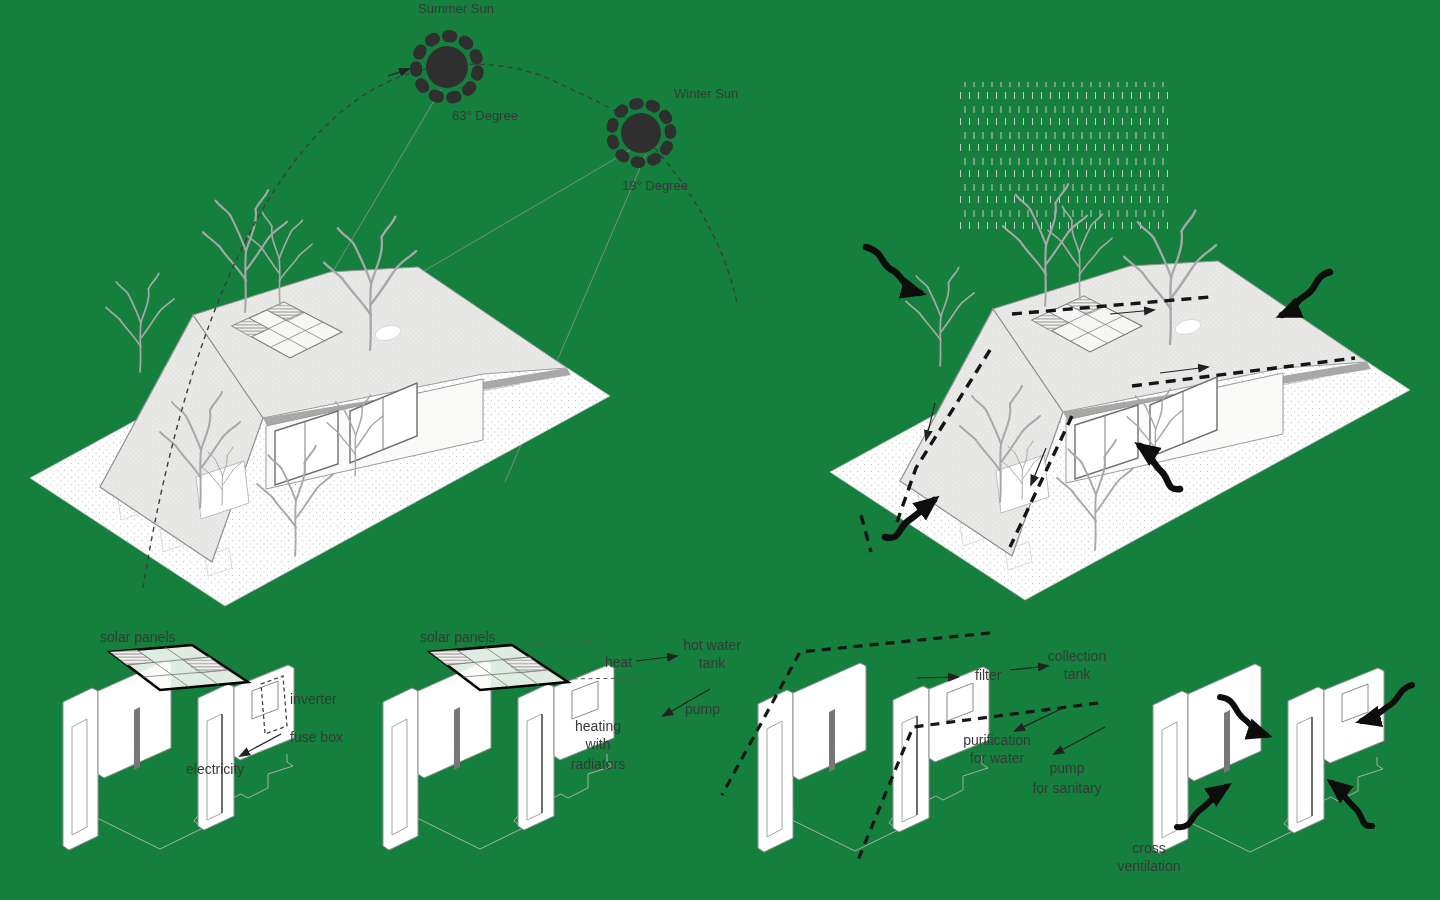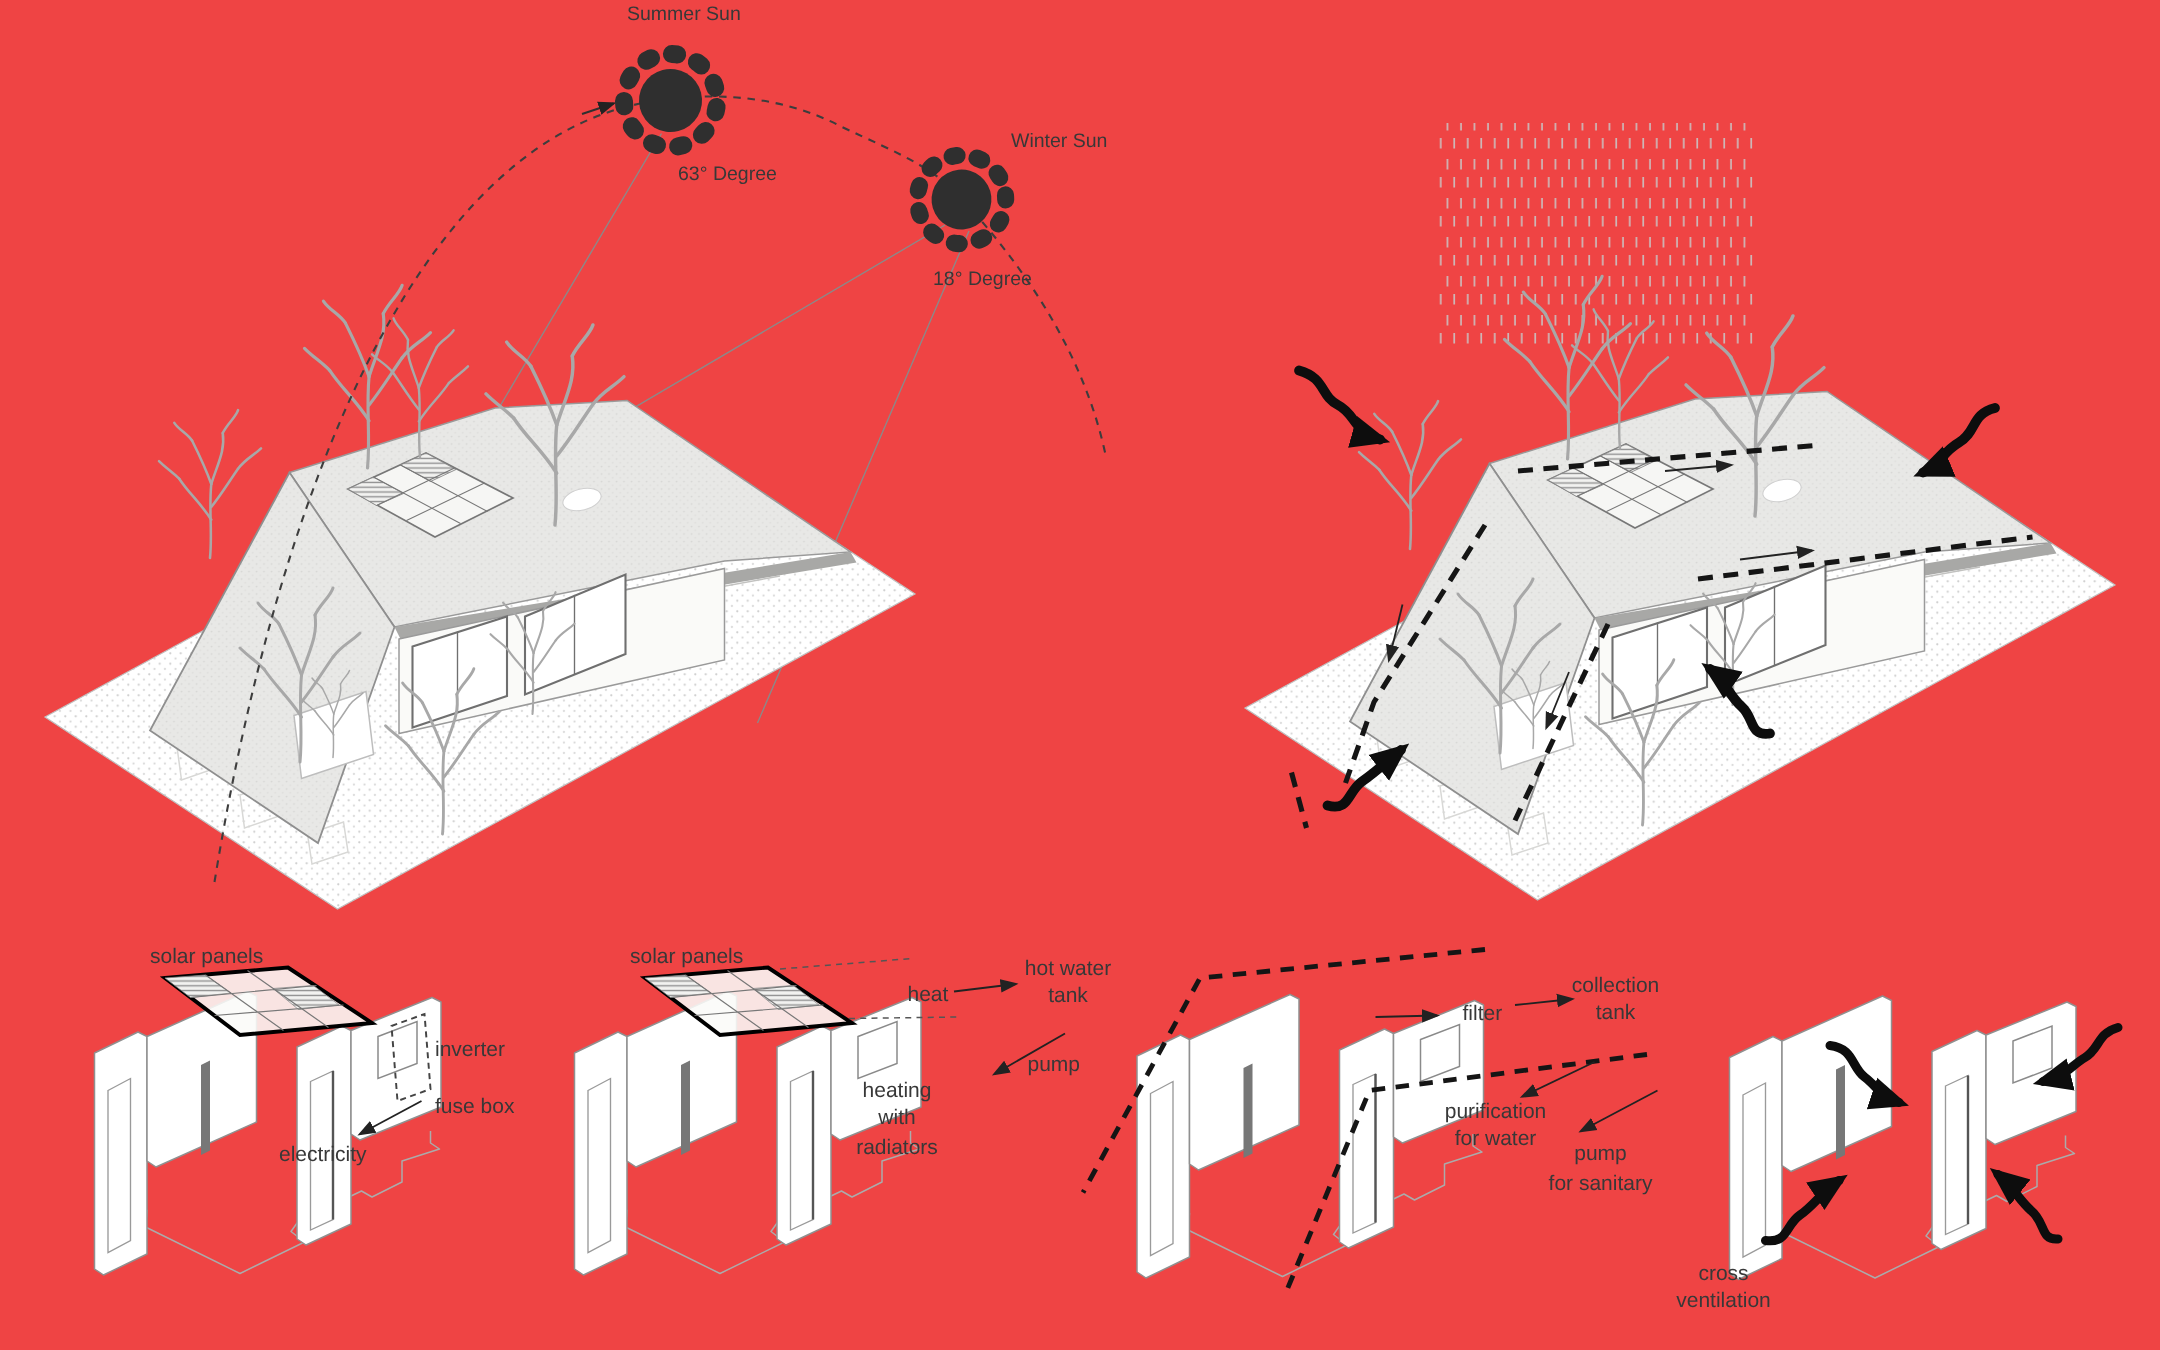--- a/index.html
+++ b/index.html
@@ -1,16 +1,16 @@
 <!DOCTYPE html>
 <html><head>
 <meta charset="utf-8">
 <style>
   html,body{margin:0;padding:0;background:#ffffff;}
-  .canvas{position:relative;width:1440px;height:900px;background:#ef4444;overflow:hidden;
+  .canvas{position:relative;width:1440px;height:900px;background:#15803d;overflow:hidden;
           font-family:"Liberation Sans", sans-serif;}
   svg{position:absolute;left:0;top:0;}
   text{fill:#383838;font-family:"Liberation Sans", sans-serif;}
   .lbl{font-size:14px;}
   .lbl-sm{font-size:13px;}
   .sketch{stroke:#909090;fill:#ffffff;stroke-width:1;stroke-linejoin:round;}
   .thin{stroke:#8a8a8a;stroke-width:0.9;fill:none;}
   .ann{stroke:#222;stroke-width:1.2;fill:none;}
   .bolddash{stroke:#151515;stroke-width:3.4;fill:none;stroke-dasharray:10 7;}
   .wind{stroke:#0d0d0d;stroke-width:6.5;fill:none;stroke-linecap:round;}

